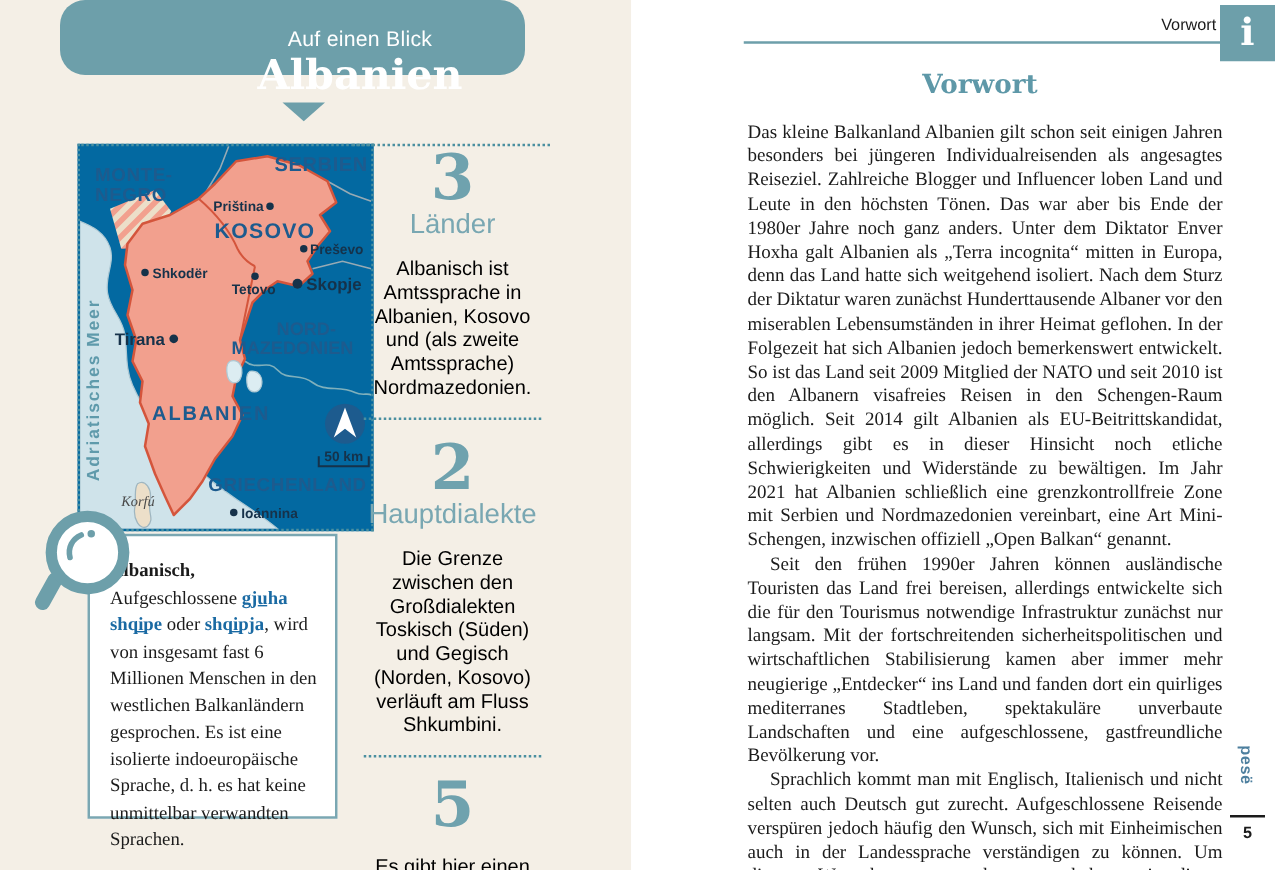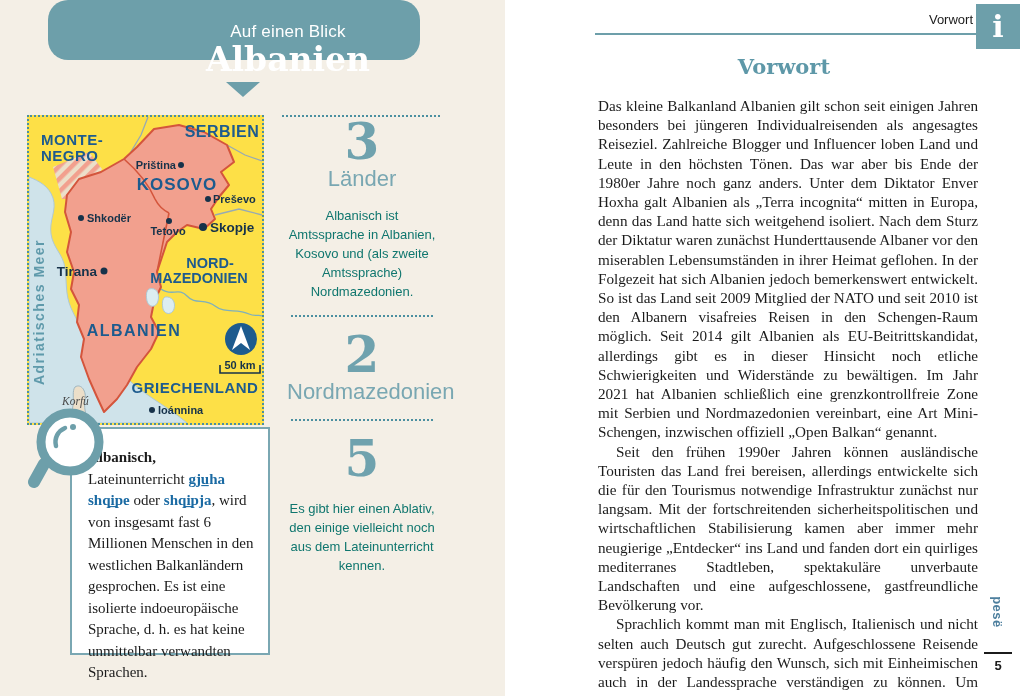--- a/index.html
+++ b/index.html
@@ -7,28 +7,28 @@
           font-family:"Liberation Sans",sans-serif;}
   
   .page-left{position:absolute;left:0;top:0;width:505px;height:696px;background:#f4efe6;}
   .bubble{position:absolute;left:48px;top:0;width:264px;height:60px;background:#6d9faa;
           border-radius:20px;color:#fff;text-align:center;padding-left:108px;box-sizing:content-box;}
   .bubble .eyebrow{margin-top:22px;font-size:17px;letter-spacing:.2px;}
   .bubble .title{font-family:"DejaVu Serif",serif;font-weight:bold;font-size:33px;line-height:36px;}
   .bubble-tail{position:absolute;left:226px;top:82px;width:0;height:0;
                border-left:17px solid transparent;border-right:17px solid transparent;
                border-top:15px solid #6d9faa;}
-  .map-box{position:absolute;left:27px;top:115px;width:237px;height:310px;
-           border:2px dotted #4a8fa0;box-sizing:border-box;background:#fde047;}
+  .map-box{position:absolute;left:62px;top:115px;width:237px;height:310px;
+           border:2px dotted #4a8fa0;box-sizing:border-box;background:#0369a1;}
   .map-box svg{display:block;width:100%;height:100%;}
   .stats-top-rule{position:absolute;left:282px;top:115px;width:158px;border-top:2px dotted #4a8fa0;}
   .stats{position:absolute;left:287px;top:116px;width:150px;text-align:center;}
   .stat-number{font-family:"DejaVu Serif",serif;font-weight:bold;font-size:50px;line-height:52px;color:#6fa2ae;}
   .stat-label{font-size:22px;color:#79a7b2;margin-top:-2px;}
-  .stat-text{font-size:13px;line-height:19px;color:#0f766e;margin-top:14px;}
+  .stat-text{font-size:16px;line-height:19px;color:#000000;margin-top:14px;}
   .stat-sep{border-top:2px dotted #4a8fa0;margin:14px 4px 12px 4px;}
   .info-box{position:absolute;left:70px;top:427px;width:200px;height:228px;background:#fff;
             border:2px solid #7aa7b2;box-sizing:border-box;padding:18px 12px 0 16px;
             font-family:"Liberation Serif",serif;font-size:15px;line-height:21.5px;color:#1b1b1b;}
   .info-box b{font-weight:bold;}
   .term{color:#1a6aa3;font-weight:bold;}
   .magnifier{position:absolute;left:26px;top:404px;width:84px;height:90px;}
   
   .page-right{position:absolute;left:505px;top:0;width:590px;height:696px;background:#ffffff;}
   .running-head{position:absolute;left:90px;top:12px;width:378px;text-align:right;font-size:13px;color:#1b1b1b;}
@@ -143,31 +143,32 @@
 
     <div class="stats">
       <div>
         <div class="stat-number">3</div>
         <div class="stat-label">Länder</div>
         <div class="stat-text">Albanisch ist Amtssprache in Albanien, Kosovo und (als zweite Amtssprache) Nordmazedonien.</div>
       </div>
       <div class="stat-sep"></div>
       <div>
         <div class="stat-number">2</div>
-        <div class="stat-label">Nordmazedonien</div>
+        <div class="stat-label">Hauptdialekte</div>
+        <div class="stat-text">Die Grenze zwischen den Großdialekten Toskisch (Süden) und Gegisch (Norden, Kosovo) verläuft am Fluss Shkumbini.</div>
       </div>
       <div class="stat-sep"></div>
       <div>
         <div class="stat-number">5</div>
         <div class="stat-text">Es gibt hier einen Ablativ, den einige vielleicht noch aus dem Lateinunterricht kennen.</div>
       </div>
     </div>
 
     <div class="info-box">
-      <b>Albanisch,</b><span> Lateinunterricht </span><span class="term">gju̲ha shqi̲pe</span><span> oder </span><span class="term">shqi̲pja</span><span>, wird von insgesamt fast 6 Millionen Menschen in den westlichen Balkanländern gesprochen. Es ist eine isolierte indoeuropäische Sprache, d. h. es hat keine unmittelbar verwandten Sprachen.</span>
+      <b>Albanisch,</b><span> Aufgeschlossene </span><span class="term">gju̲ha shqi̲pe</span><span> oder </span><span class="term">shqi̲pja</span><span>, wird von insgesamt fast 6 Millionen Menschen in den westlichen Balkanländern gesprochen. Es ist eine isolierte indoeuropäische Sprache, d. h. es hat keine unmittelbar verwandten Sprachen.</span>
     </div>
 
     <svg class="magnifier" viewBox="0 0 84 90">
       <line x1="18" y1="60" x2="8" y2="78" stroke="#6d9faa" stroke-width="12" stroke-linecap="round"></line>
       <circle cx="44" cy="38" r="29" fill="#ffffff" stroke="#6d9faa" stroke-width="9"></circle>
       <path d="M30,42 C28,34 32,27 39,24" fill="none" stroke="#6d9faa" stroke-width="4.5" stroke-linecap="round"></path>
       <circle cx="47" cy="23" r="3" fill="#6d9faa"></circle>
     </svg>
   </div>
 

